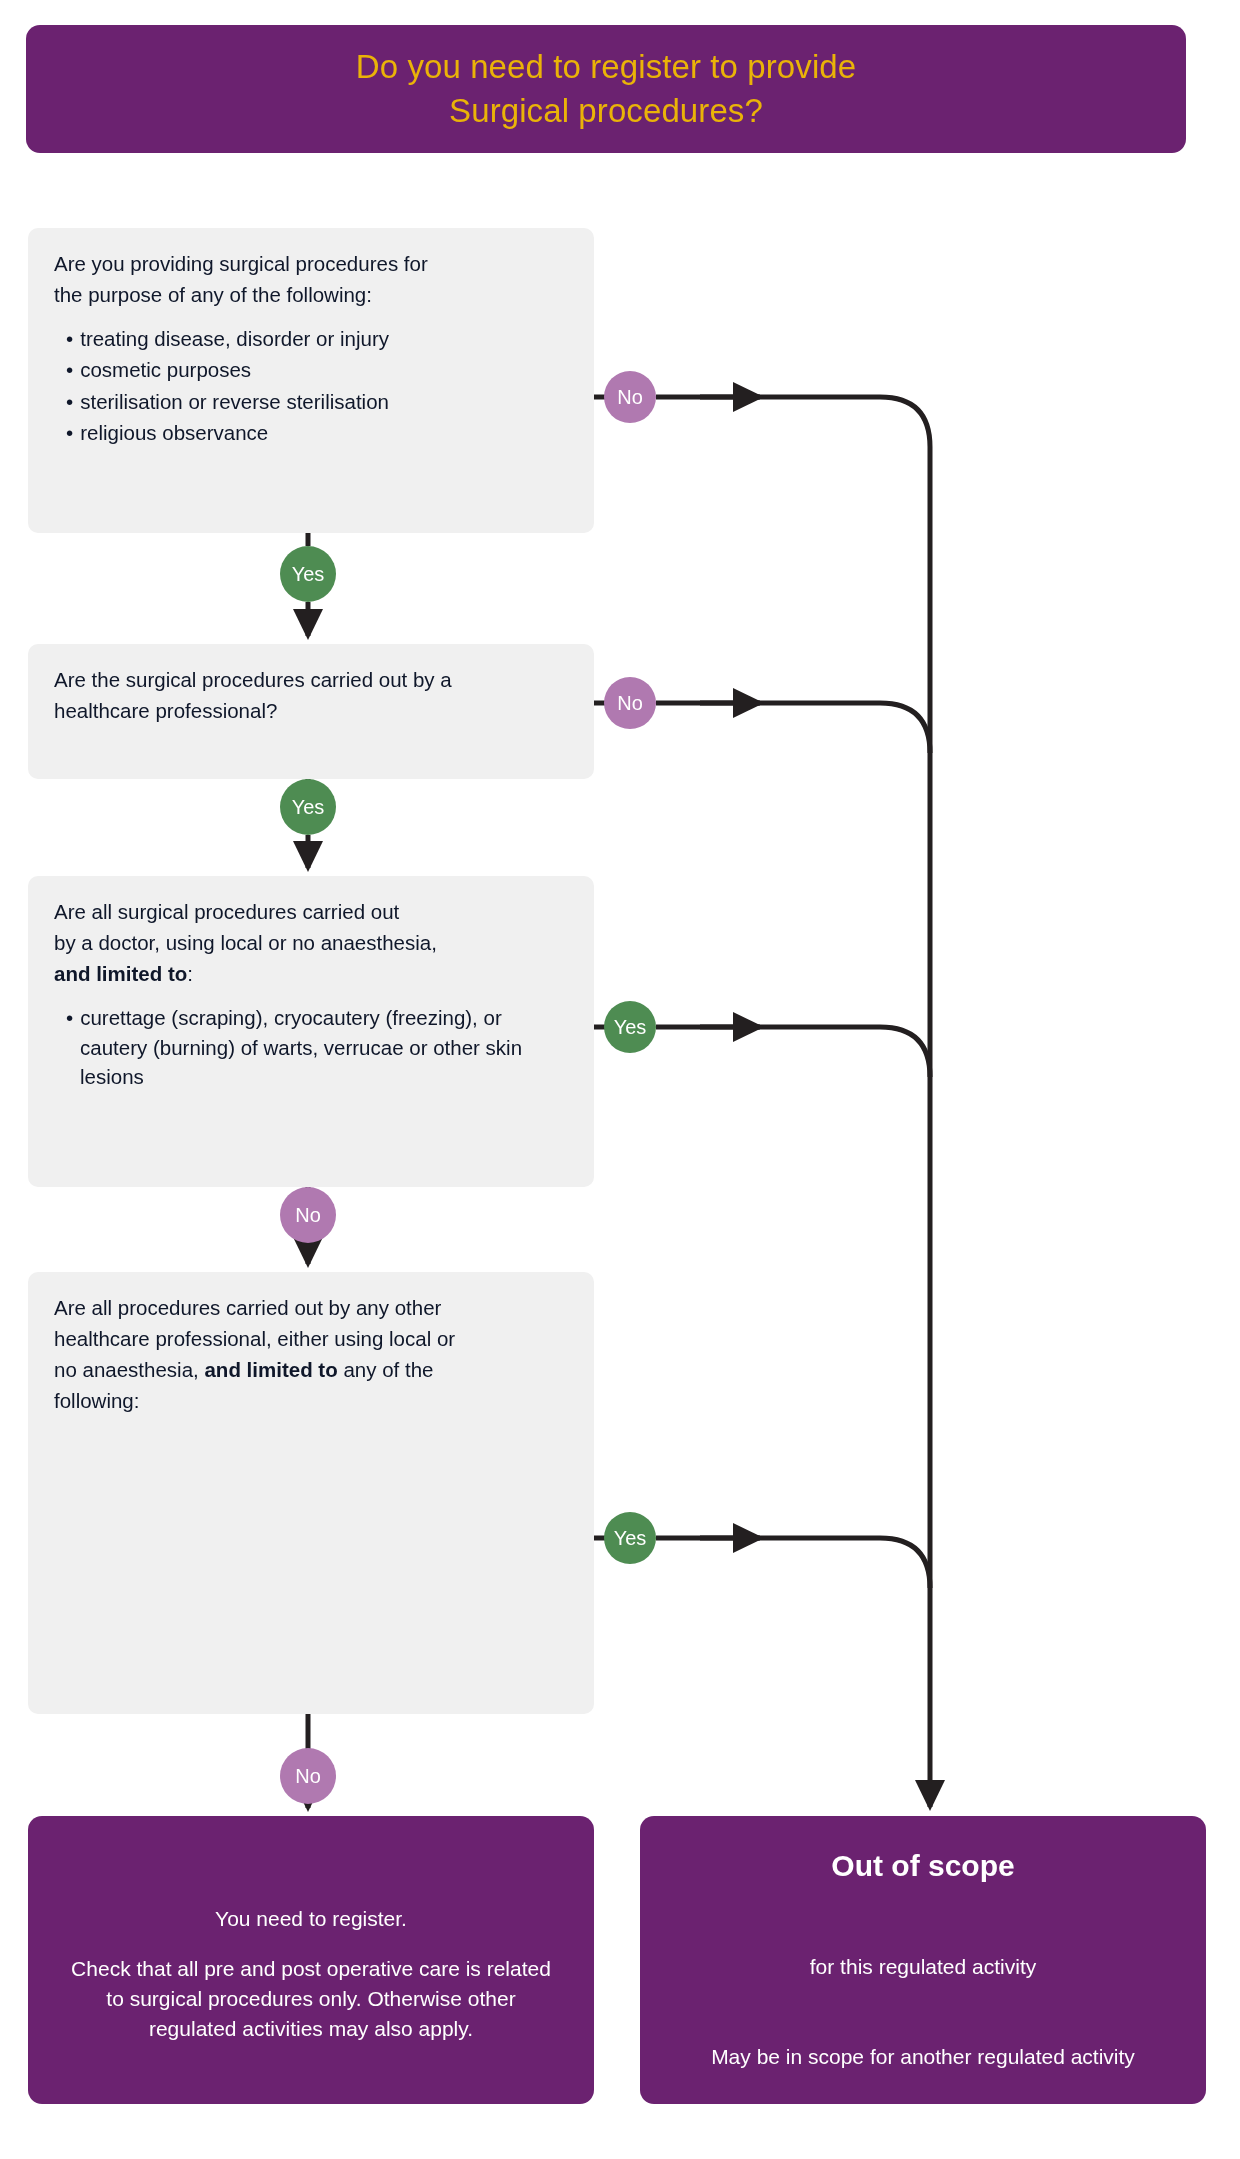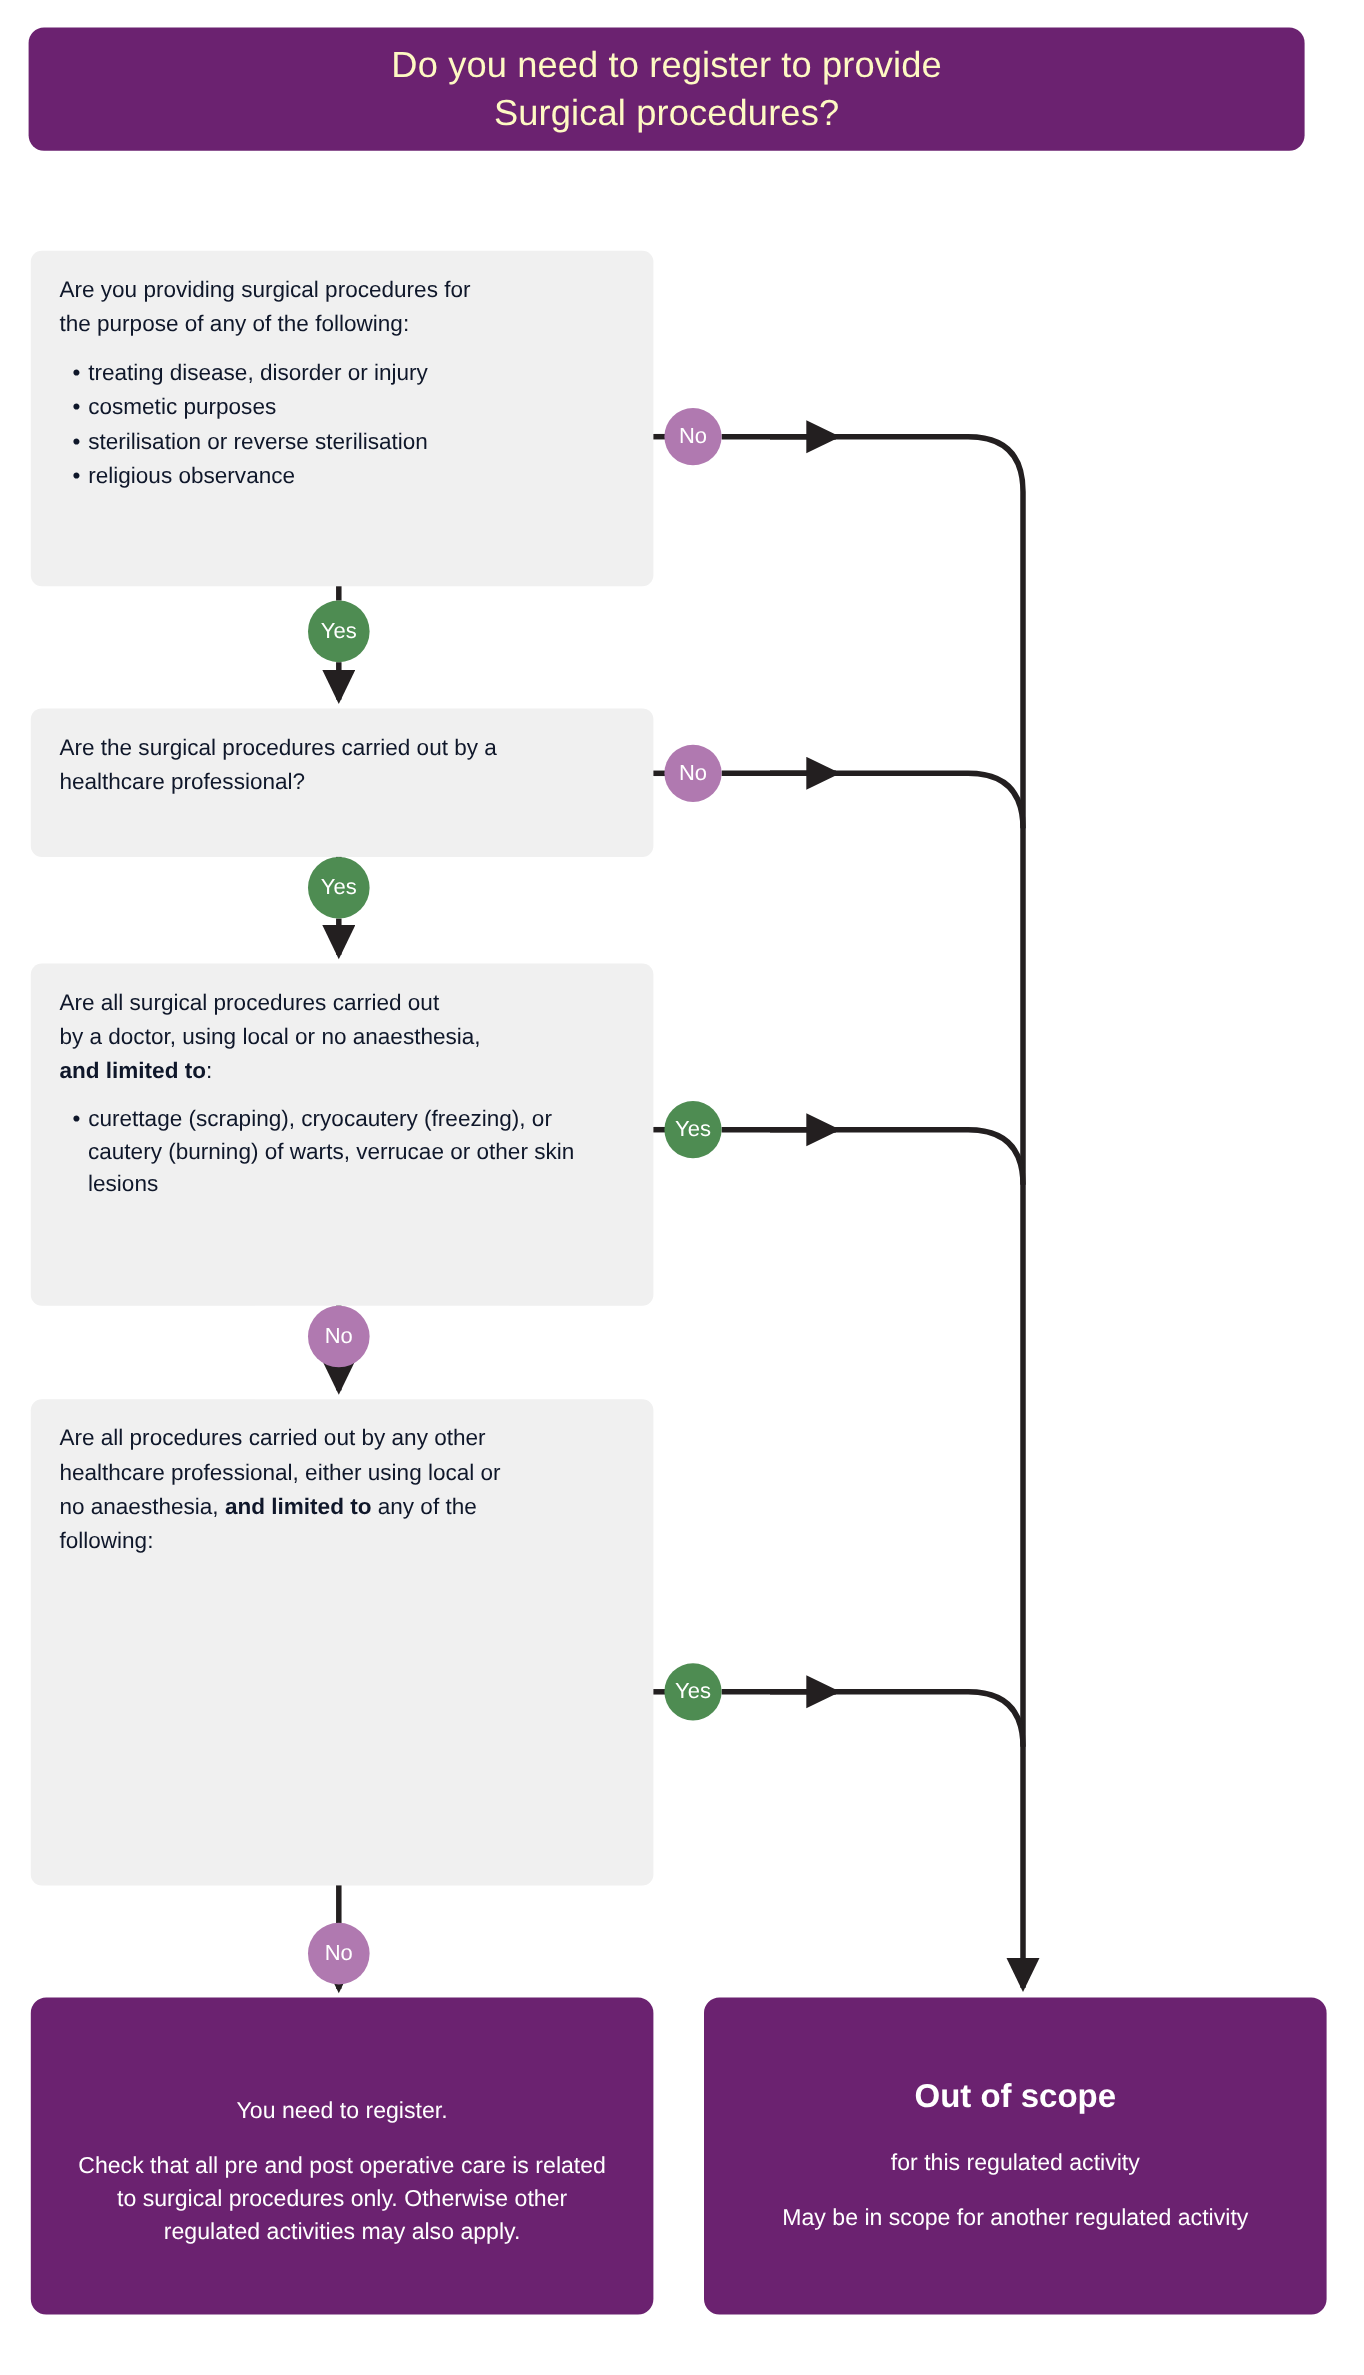--- a/index.html
+++ b/index.html
@@ -26,24 +26,24 @@
   .node {
     position: absolute;
     box-sizing: border-box;
   }
 
   
   .banner {
     left: 26px;
     top: 25px;
     width: 1160px;
-    height: 112px;
+    height: 128px;
     background: #6B2270;
     border-radius: 14px;
-    color: #fef9c3;
+    color: #eab308;
     display: flex;
     align-items: center;
     justify-content: center;
     text-align: center;
   }
   .banner-title {
     font-size: 33px;
     line-height: 1.32;
     font-weight: 400;
     letter-spacing: 0.1px;
@@ -95,21 +95,21 @@
     border-radius: 14px;
     color: #ffffff;
     text-align: center;
     top: 1816px;
     padding: 24px 26px;
     display: flex;
     flex-direction: column;
     justify-content: center;
   }
   #outcome-in  { left: 28px;  width: 566px; height: 288px; }
-  #outcome-out { left: 640px; width: 566px; height: 288px; }
+  #outcome-out { left: 640px; width: 566px; height: 288px; gap: 40px; }
 
   .outcome-title {
     font-size: 30px;
     font-weight: 700;
     line-height: 1.18;
     margin-bottom: 2px;
   }
   .outcome-sub {
     font-size: 21px;
     line-height: 1.3;

